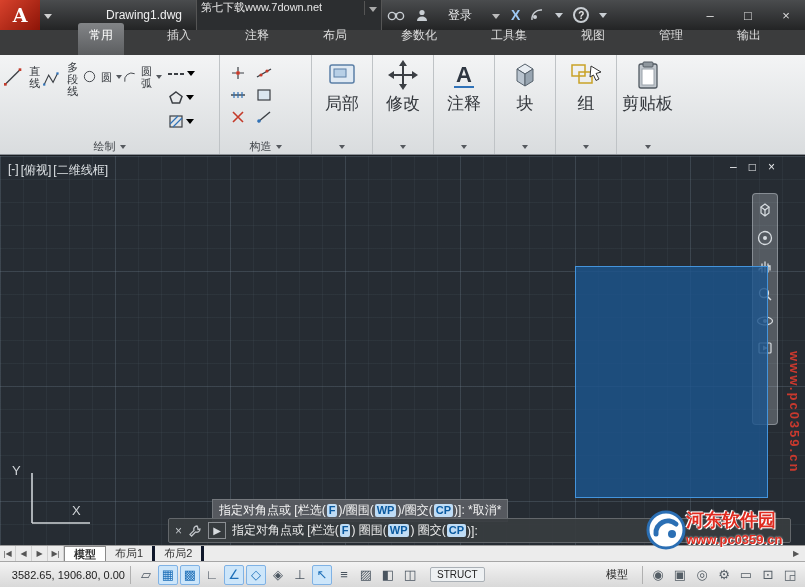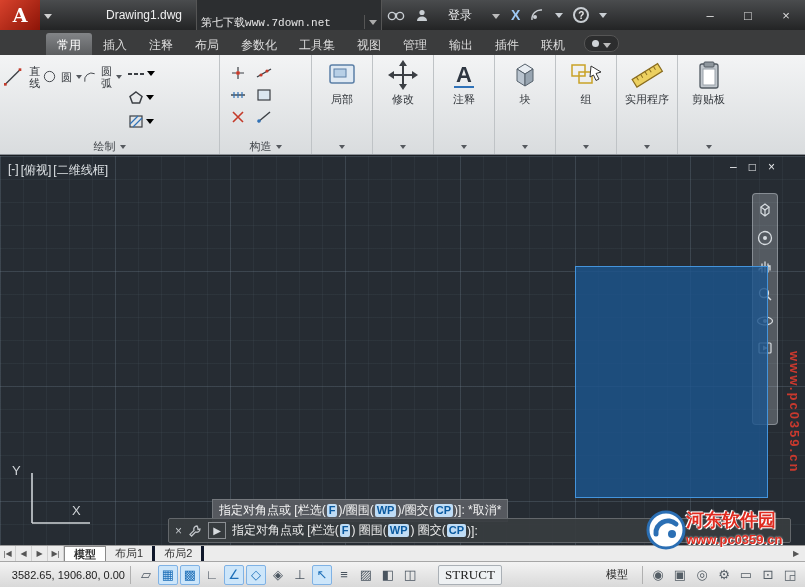--- a/index.html
+++ b/index.html
@@ -6,53 +6,53 @@
   html,body{width:805px;height:587px;overflow:hidden;}
   body{font-family:"Liberation Sans","DejaVu Sans",sans-serif;font-size:12px;background:#d8d8d8;}
   .app{position:relative;width:805px;height:587px;display:flex;flex-direction:column;}
 
   
   .titlebar{height:30px;flex:0 0 30px;background:linear-gradient(#4a4c4e,#232425);display:flex;align-items:center;color:#e4e6e8;}
   .logo{width:40px;height:30px;background:linear-gradient(135deg,#d8422c,#8c1407);display:flex;align-items:center;justify-content:center;font-size:19px;font-weight:bold;color:#fff;font-family:"DejaVu Serif",serif;}
   .arr-d{display:inline-block;width:0;height:0;border-left:4px solid transparent;border-right:4px solid transparent;border-top:5px solid currentColor;}
   .logo-arr{color:#cfcfcf;margin:0 4px;}
   .doc-title{margin-left:50px;font-size:12px;color:#f0f0f0;white-space:nowrap;}
-  .searchbox{margin-left:14px;width:186px;height:20px;background:#2c2e30;border:1px solid #555;display:flex;align-items:flex-start;padding:15px 4px;font-family:Liberation Mono, monospace;}
+  .searchbox{margin-left:14px;width:186px;height:20px;background:#2c2e30;border:1px solid #555;display:flex;align-items:flex-end;padding:15px 4px;}
   .searchbox .stext{flex:1;font-size:11px;color:#e6e6e6;white-space:nowrap;overflow:hidden;}
   .searchbox .sep{width:1px;height:14px;background:#555;margin:0 4px;}
   .tb-ico{display:flex;align-items:center;justify-content:center;height:30px;padding:0 5px;color:#c9ced3;cursor:default;}
   .signin{display:flex;align-items:center;gap:20px;padding:0 6px;color:#e4e6e8;}
   .exchange{font-weight:bold;font-size:14px;color:#9ec9f5;padding:0 5px;}
   .help-ring{width:16px;height:16px;border:2px solid #c9ced3;border-radius:50%;display:flex;align-items:center;justify-content:center;font-size:10px;font-weight:bold;color:#e8e8e8;}
   .winbtns{margin-left:auto;display:flex;height:30px;}
   .winbtn{width:38px;height:30px;display:flex;align-items:center;justify-content:center;color:#dedede;font-size:13px;}
 
   
   .menubar{height:25px;flex:0 0 25px;background:#3b3c3d;display:flex;align-items:flex-end;padding-left:46px;color:#dcdcdc;}
-  .mtab{padding:4px 11px 1px;font-size:12px;cursor:default;white-space:nowrap;}
+  .mtab{padding:4px 11px 11px;font-size:12px;cursor:default;white-space:nowrap;margin-left:32px;}
   .mtab.active{background:linear-gradient(#828487,#5c5e60);color:#fff;border-radius:3px 3px 0 0;}
   .overflow-pill{margin:0 0 3px 8px;height:17px;background:#2c2d2e;border:1px solid #555;border-radius:8px;display:flex;align-items:center;gap:4px;padding:0 7px;color:#bbb;}
   .pill-dot{width:7px;height:7px;border-radius:50%;background:#cfd3d7;}
 
   
   .ribbon{height:100px;flex:0 0 100px;background:linear-gradient(#f3f4f5,#d9dcde);border-bottom:1px solid #8b9096;display:flex;}
   .panel{position:relative;border-right:1px solid #bfc3c6;padding:2px 2px 15px 2px;display:flex;}
   .p-footer{position:absolute;left:0;right:0;bottom:0;height:15px;display:flex;align-items:center;justify-content:center;gap:4px;font-size:11px;color:#3f4348;}
   .p-footer .arr-d{border-top-color:#55595e;border-left-width:3px;border-right-width:3px;border-top-width:4px;}
   .p-body{display:flex;align-items:flex-start;}
   .tallbtn{width:40px;display:flex;flex-direction:row;align-items:center;padding-top:4px;gap:4px;cursor:default;}
   .tallbtn .lbl{font-size:11px;color:#33373c;text-align:center;line-height:12px;}
   .tallbtn .arr-d{border-top-color:#55595e;border-left-width:3px;border-right-width:3px;border-top-width:4px;}
   .minicol{display:flex;flex-direction:column;gap:3px;margin:6px 2px 0 4px;}
   .mini{width:30px;height:21px;display:flex;align-items:center;justify-content:center;gap:3px;border:1px solid transparent;}
   .minigrid{display:grid;grid-template-columns:24px 24px;grid-auto-rows:20px;gap:2px;margin:6px 2px 0 4px;}
   .mini2{display:flex;align-items:center;justify-content:center;}
   .colpanel{width:61px;flex-direction:column;align-items:center;}
   .bigbtn{display:flex;flex-direction:column;align-items:center;padding-top:3px;gap:2px;width:100%;cursor:default;}
-  .bigbtn .lbl{font-size:11px;color:#33373c;white-space:nowrap;}
+  .bigbtn .lbl{font-size:17px;color:#33373c;white-space:nowrap;}
 
   
   .drawing{position:relative;flex:1;background-color:#262c33;
     background-image:
       linear-gradient(rgba(140,160,180,0.16) 1px,transparent 1px),
       linear-gradient(90deg,rgba(140,160,180,0.16) 1px,transparent 1px),
       linear-gradient(rgba(140,160,180,0.07) 1px,transparent 1px),
       linear-gradient(90deg,rgba(140,160,180,0.07) 1px,transparent 1px);
     background-size:115px 115px,115px 115px,23px 23px,23px 23px;
     border-top:1px solid #1a1e23;overflow:hidden;}
@@ -77,21 +77,21 @@
   .ltab.active{background:#fff;font-weight:bold;border:1px solid #8a8a8a;border-bottom:none;}
   .tabs-spacer{flex:1;}
   .tnav-r{width:18px;display:flex;align-items:center;justify-content:center;font-size:8px;color:#555;}
 
   
   .statusbar{height:26px;flex:0 0 26px;background:linear-gradient(#f3f3f3,#d9d9d9);border-top:1px solid #a6a6a6;display:flex;align-items:center;padding:0 5px;gap:2px;}
   .coords{font-size:11px;color:#222;width:120px;white-space:nowrap;text-align:right;}
   .vsep{width:1px;height:18px;background:#b0b0b0;margin:0 3px;}
   .tgl{width:20px;height:20px;display:flex;align-items:center;justify-content:center;font-size:13px;color:#4a5560;border:1px solid transparent;border-radius:2px;cursor:default;}
   .tgl.on{background:#cde6fa;border-color:#7fb2e5;color:#1d6fb8;}
-  .struct-btn{font-size:13px;color:#222;border:1px solid #aab0b6;background:#eef1f3;border-radius:2px;padding:1px 6px;margin-left:16px;font-family:Liberation Serif, serif;}
+  .struct-btn{font-size:10px;color:#222;border:1px solid #aab0b6;background:#eef1f3;border-radius:2px;padding:1px 6px;margin-left:8px;}
   .sb-spacer{flex:1;}
   .model-btn{font-size:11px;color:#222;padding:2px 8px;border:1px solid transparent;}
   .rico{width:20px;height:20px;display:flex;align-items:center;justify-content:center;font-size:13px;color:#555e66;}
 
   
   .wmblock{position:absolute;left:646px;top:510px;display:flex;align-items:center;z-index:60;}
   .wmtext{display:flex;flex-direction:column;line-height:20px;}
   .wmsite{color:#e02b20;font-size:18px;font-weight:bold;text-shadow:0 0 2px #fff,1px 1px 0 #fff,-1px -1px 0 #fff;}
   .wmurl{color:#e02b20;font-size:13px;font-weight:bold;text-shadow:0 0 2px #fff,1px 1px 0 #fff;}
 
@@ -174,20 +174,28 @@
         <div class="tallbtn">
           <svg width="32" height="32" viewBox="0 0 32 32">
               <line x1="5" y1="27" x2="27" y2="5" stroke="#3b3f44" stroke-width="2"></line>
               <rect x="3" y="25" width="4" height="4" fill="#c43a2a"></rect>
               <rect x="25" y="3" width="4" height="4" fill="#c43a2a"></rect>
             </svg>
           <span class="lbl">直线</span>
         </div>
         <div class="tallbtn">
           <svg width="32" height="32" viewBox="0 0 32 32">
+              <polyline points="4,26 12,9 20,22 28,6" fill="none" stroke="#3b3f44" stroke-width="2"></polyline>
+              <rect x="2" y="24" width="4" height="4" fill="#2f72b8"></rect>
+              <rect x="26" y="4" width="4" height="4" fill="#2f72b8"></rect>
+            </svg>
+          <span class="lbl">多段线</span>
+        </div>
+        <div class="tallbtn">
+          <svg width="32" height="32" viewBox="0 0 32 32">
               <circle cx="16" cy="15" r="11" fill="none" stroke="#3b3f44" stroke-width="2"></circle>
             </svg>
           <span class="lbl">圆</span>
           <span class="arr-d"></span>
         </div>
         <div class="tallbtn">
           <svg width="32" height="32" viewBox="0 0 32 32">
               <path d="M6 26 A 15 15 0 0 1 27 9" fill="none" stroke="#3b3f44" stroke-width="2"></path>
             </svg>
           <span class="lbl">圆弧</span>
@@ -331,34 +339,20 @@
             <rect x="11" y="12" width="13" height="11" fill="none" stroke="#c9a227" stroke-width="1.5"></rect>
             <polygon points="23,6 33,12 28,13.5 31,19 28,20.5 25.5,15 22,17" fill="#fff" stroke="#333" stroke-width="1"></polygon>
           </svg>
         <span class="lbl">组</span>
       </div>
       <div class="p-footer">
           <span class="arr-d"></span>
         </div>
     </div>
 
-    <div class="panel colpanel">
-      <div class="bigbtn">
-        <svg width="36" height="30" viewBox="0 0 36 30">
-            <g transform="rotate(-32 18 15)">
-              <rect x="3" y="11" width="30" height="9" fill="#ecd060" stroke="#8a6d1f" stroke-width="1.2"></rect>
-              <path d="M8 11v4M13 11v4M18 11v4M23 11v4M28 11v4" stroke="#8a6d1f" stroke-width="1"></path>
-            </g>
-          </svg>
-        <span class="lbl">实用程序</span>
-      </div>
-      <div class="p-footer">
-          <span class="arr-d"></span>
-        </div>
-    </div>
 
     <div class="panel colpanel" style="border-right:none">
       <div class="bigbtn">
         <svg width="36" height="30" viewBox="0 0 36 30">
             <rect x="9" y="4" width="18" height="24" rx="2" fill="#c2c8ce" stroke="#525a62" stroke-width="1.3"></rect>
             <rect x="13" y="2" width="10" height="5" rx="1" fill="#8f979e" stroke="#525a62" stroke-width="1"></rect>
             <rect x="12" y="9" width="12" height="16" fill="#fff" stroke="#9aa2aa" stroke-width="1"></rect>
           </svg>
         <span class="lbl">剪贴板</span>
       </div>

